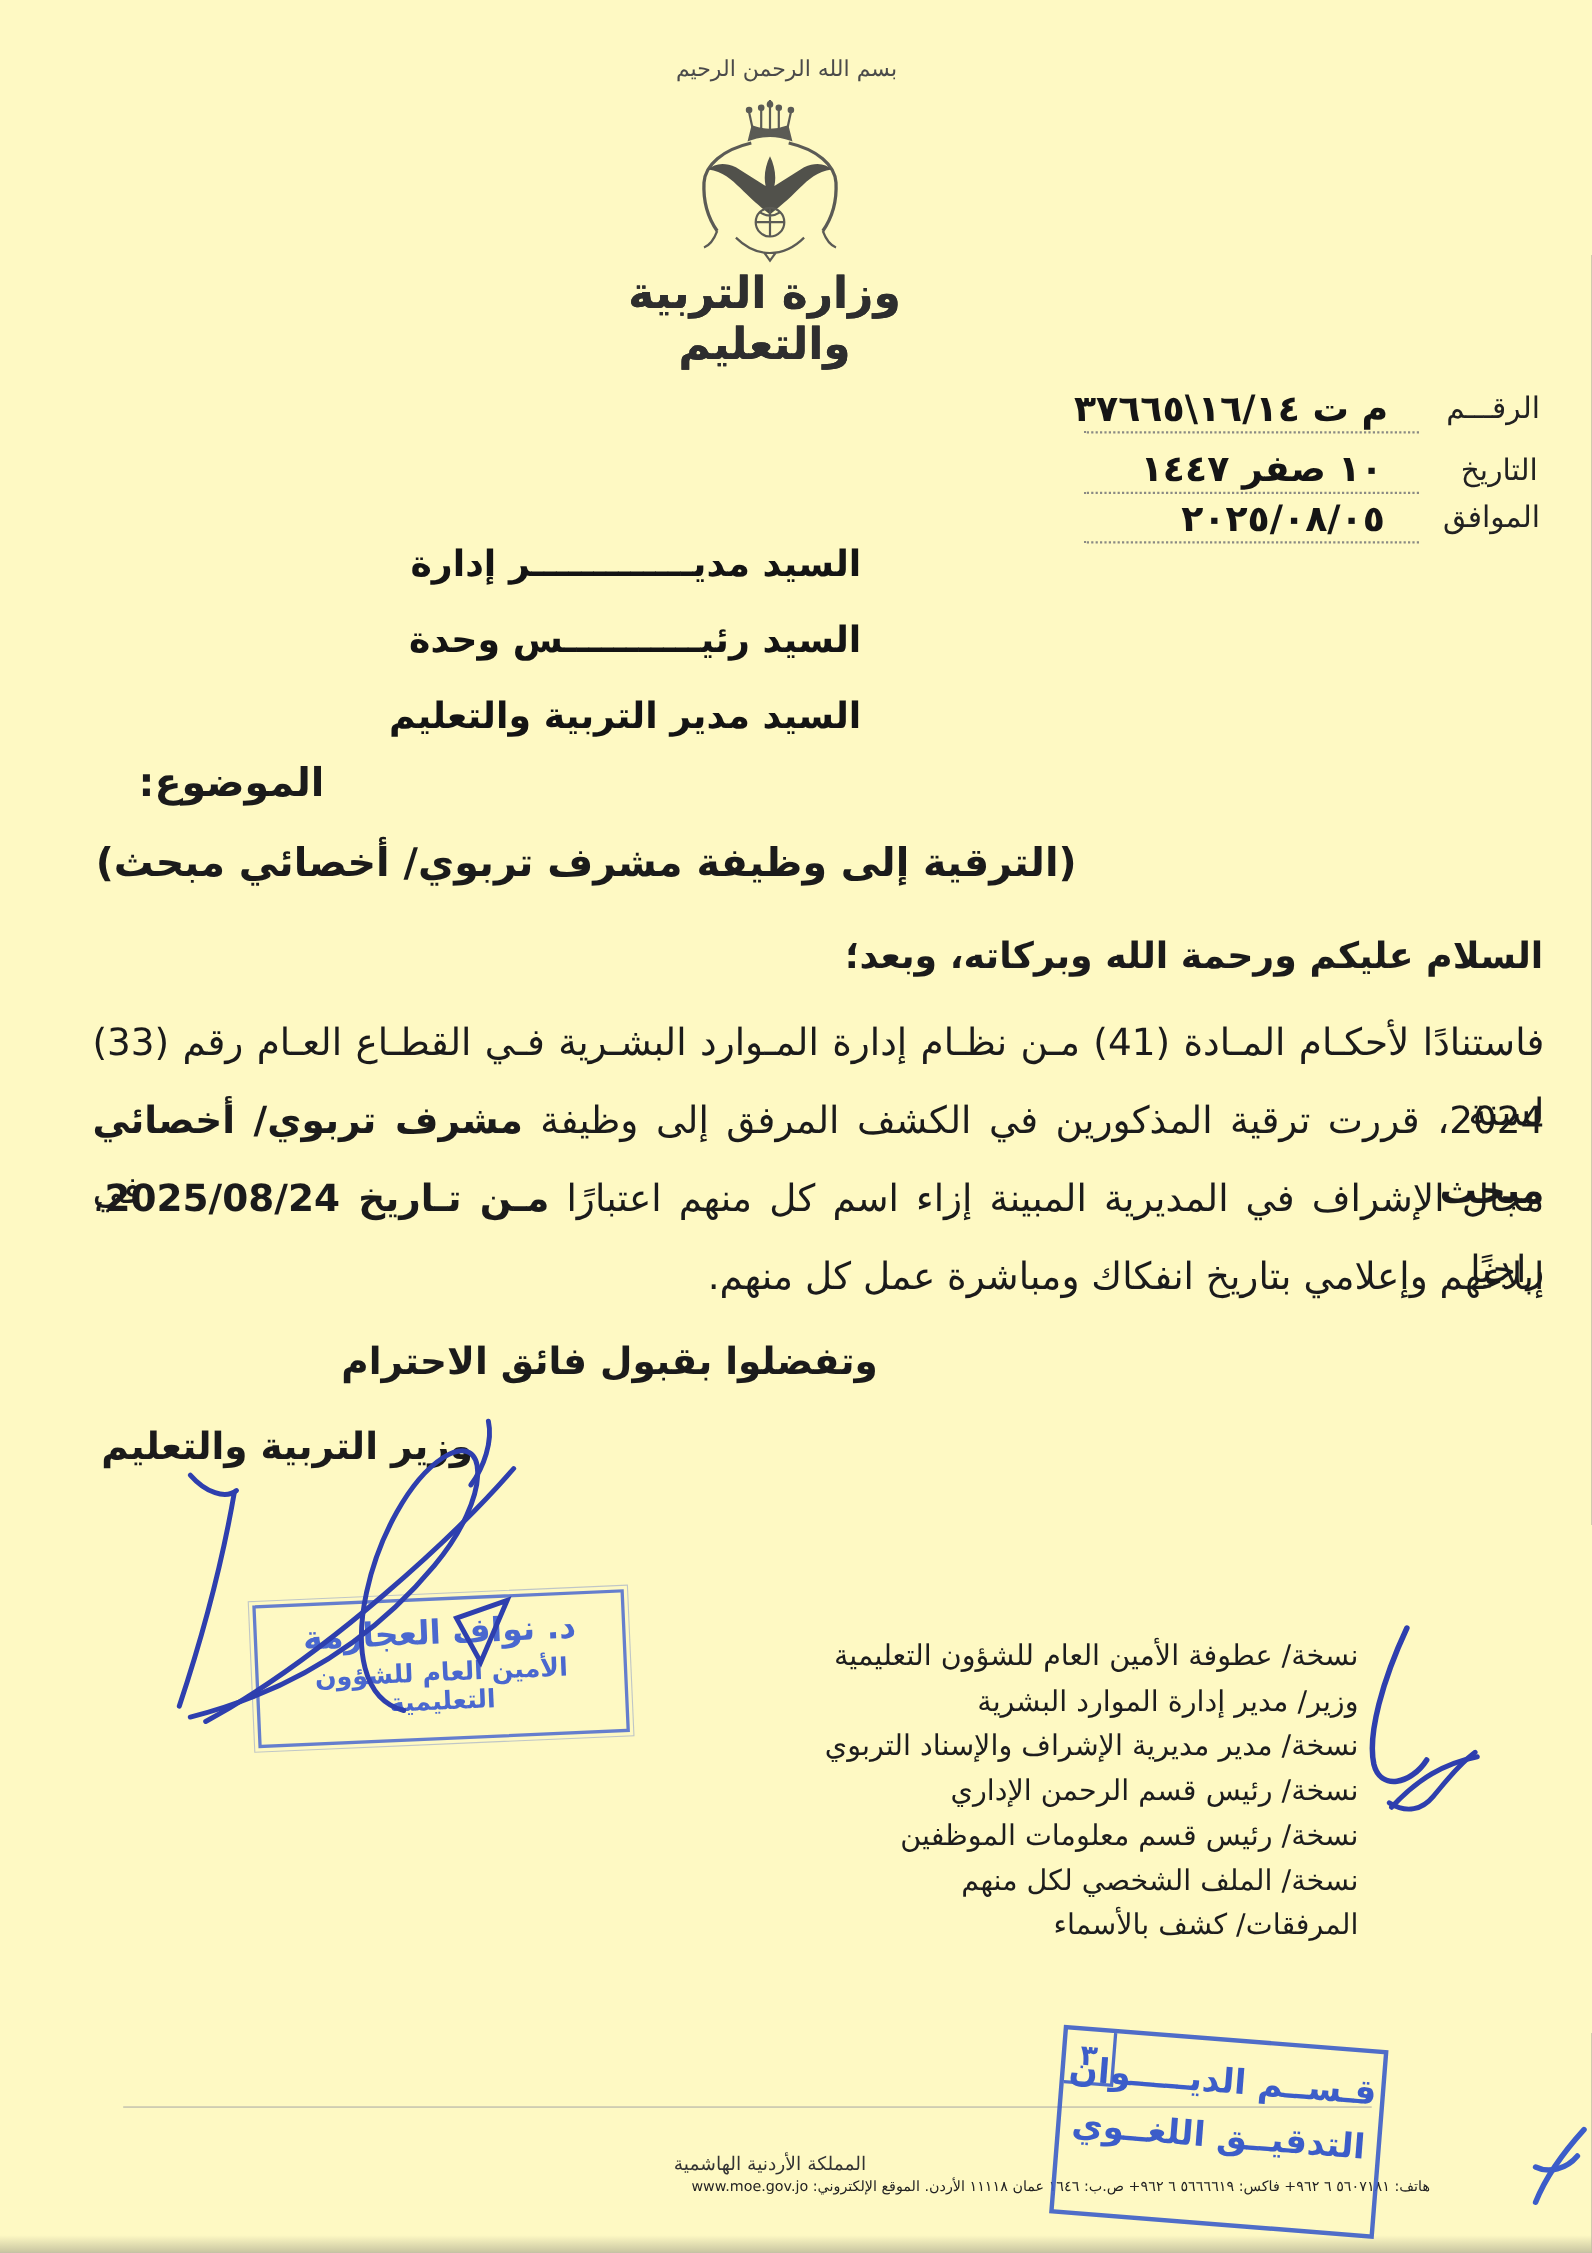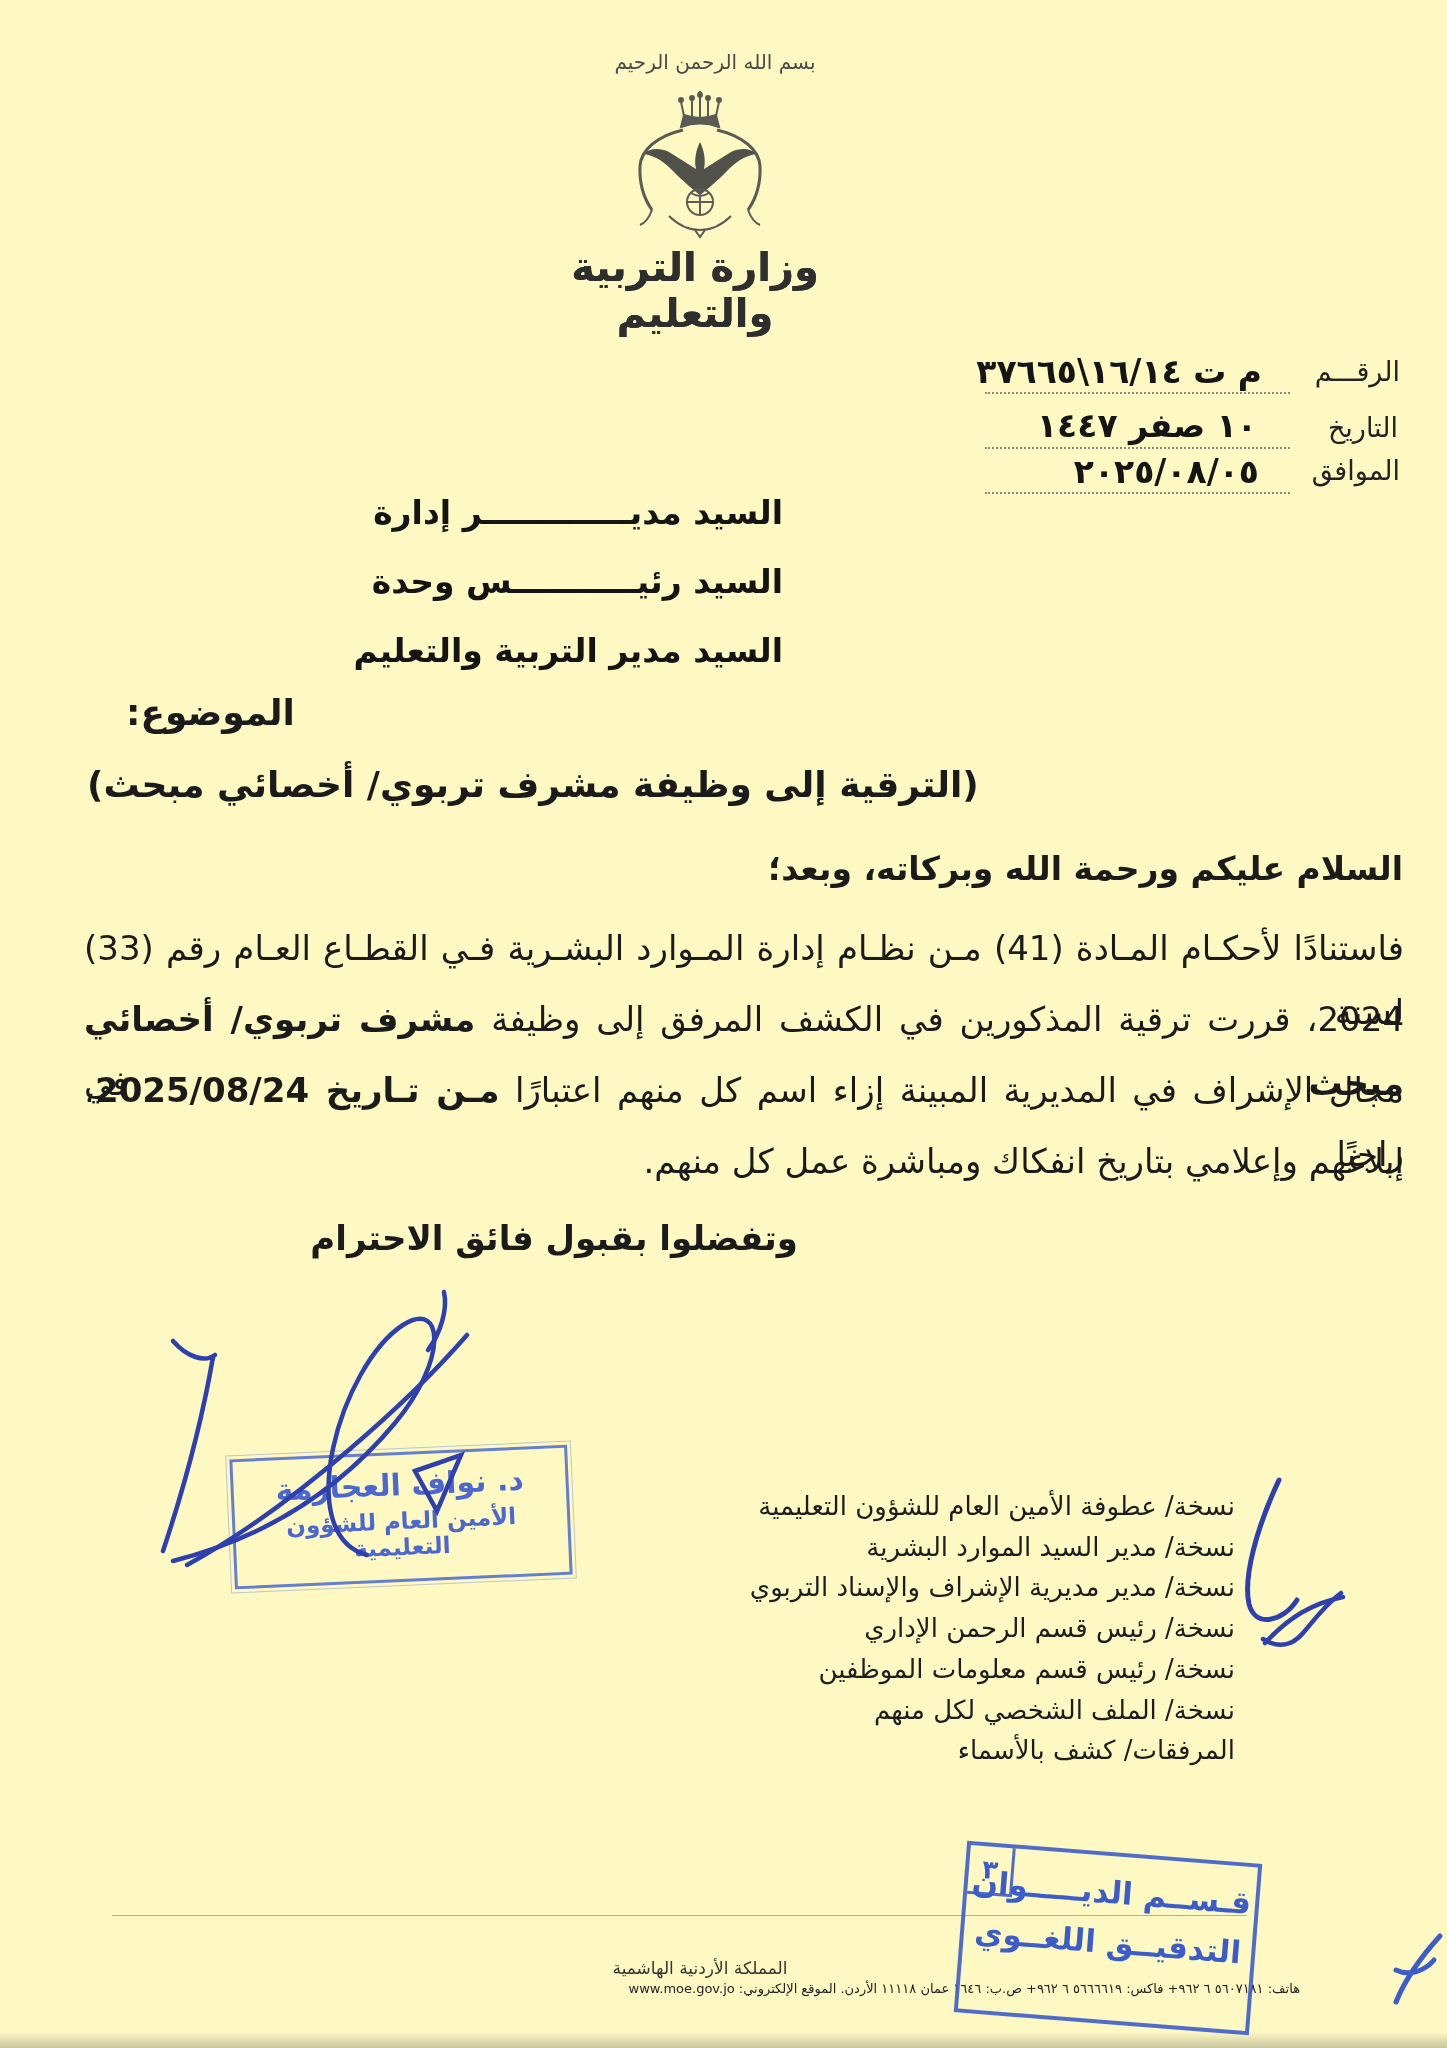--- a/index.html
+++ b/index.html
@@ -120,20 +120,21 @@
 
   <div class="abs body-text">
     <div class="body-line jl"><span>فاستنادًا لأحكـام المـادة (41) مـن نظـام إدارة المـوارد البشـرية فـي القطـاع العـام رقم (33) لسنة</span></div>
     <div class="body-line jl"><span>2024، قررت ترقية المذكورين في الكشف المرفق إلى وظيفة </span><span class="b">مشرف تربوي/ أخصائي مبحث</span><span> في</span></div>
     <div class="body-line jl"><span>مجال الإشراف في المديرية المبينة إزاء اسم كل منهم اعتبارًا </span><span class="b">مـن تـاريخ 2025/08/24</span><span>، راجيًا</span></div>
     <div class="body-line last"><span>إبلاغهم وإعلامي بتاريخ انفكاك ومباشرة عمل كل منهم.</span></div>
   </div>
 
   <div class="abs closing">وتفضلوا بقبول فائق الاحترام</div>
 
+  <div class="abs sig-title">وزير التربية والتعليم</div>
 
   <svg class="abs ink" style="left:424px;top:1288px;" width="28" height="68" viewBox="0 0 28 68" aria-hidden="true">
     <path d="M20 4 C24 22 16 46 4 62" stroke="#2e3fae" stroke-width="4.5" fill="none" stroke-linecap="round"></path>
   </svg>
 
   <svg class="abs ink" style="left:115px;top:1303px;" width="380" height="290" viewBox="0 0 380 290" aria-hidden="true">
     <g stroke="#2e3fae" stroke-width="4.5" fill="none" stroke-linecap="round">
       <path d="M252 252 C176 232 226 62 288 22 C330 -4 332 58 280 120 C230 180 160 232 58 258"></path>
       <path d="M352 32 C300 92 182 202 72 262"></path>
       <path d="M58 38 C72 54 90 60 100 52"></path>
@@ -142,21 +143,21 @@
     </g>
   </svg>
 
   <div class="abs stamp1">
     <div class="l1">د. نواف العجارمة</div>
     <div class="l2">الأمين العام للشؤون التعليمية</div>
   </div>
 
   <div class="abs cc">
     <div>نسخة/ عطوفة الأمين العام للشؤون التعليمية</div>
-    <div>نسخة/ مدير السيد الموارد البشرية</div>
+    <div>وزير/ مدير إدارة الموارد البشرية</div>
     <div>نسخة/ مدير مديرية الإشراف والإسناد التربوي</div>
     <div>نسخة/ رئيس قسم الرحمن الإداري</div>
     <div>نسخة/ رئيس قسم معلومات الموظفين</div>
     <div>نسخة/ الملف الشخصي لكل منهم</div>
     <div>المرفقات/ كشف بالأسماء</div>
   </div>
 
   <svg class="abs ink" style="left:1215px;top:1472px;" width="95" height="170" viewBox="0 0 95 170" aria-hidden="true">
     <path d="M64 8 C42 55 28 105 34 132 C40 156 68 150 82 128" stroke="#2e3fae" stroke-width="5" fill="none" stroke-linecap="round"></path>
   </svg>

